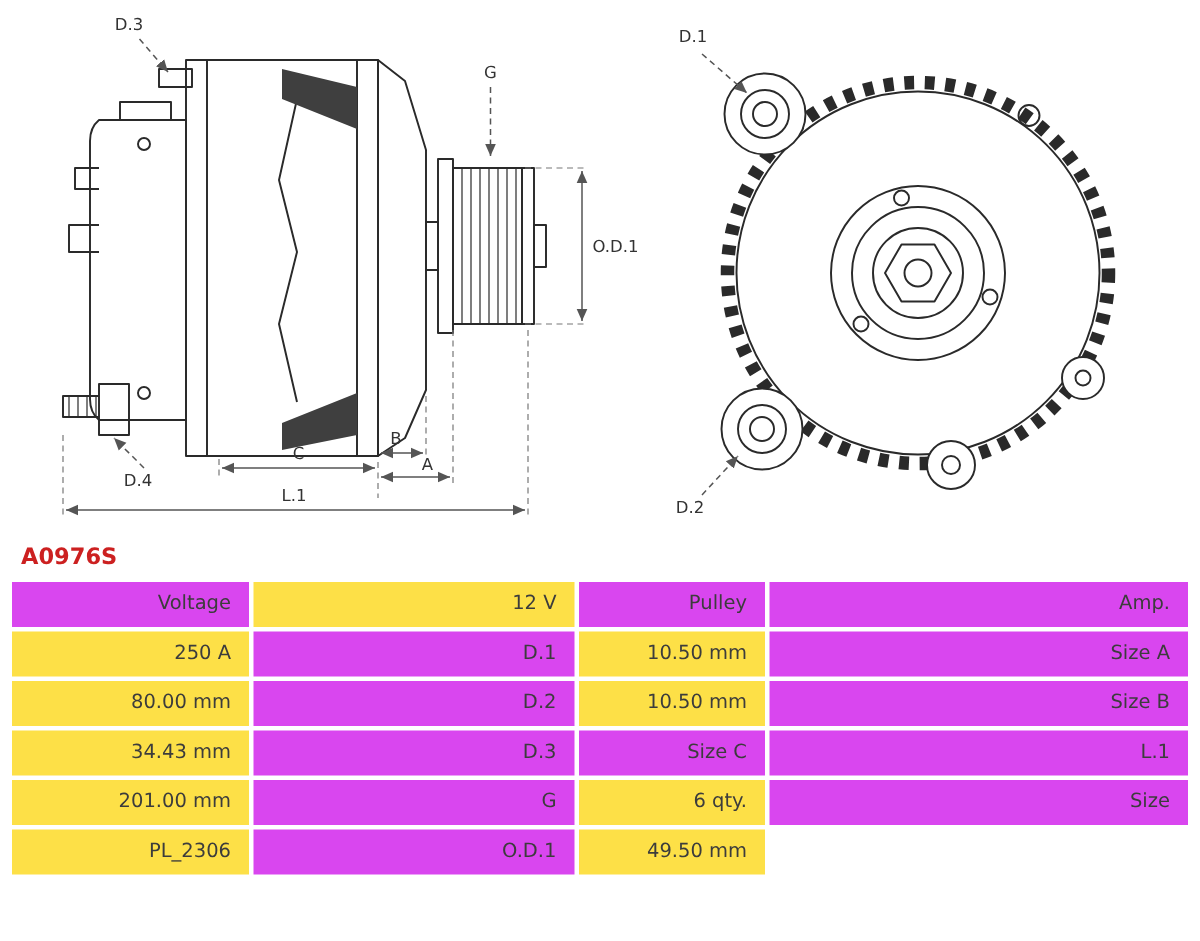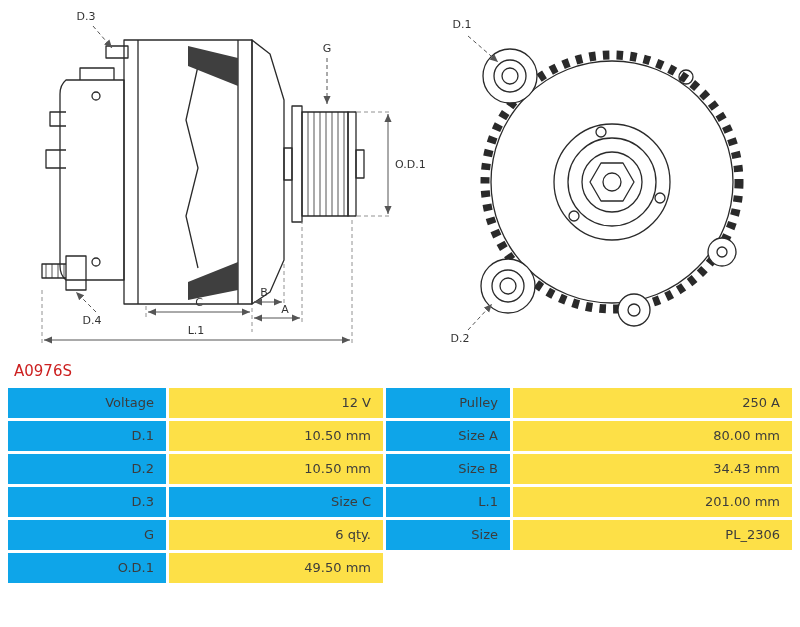--- a/index.html
+++ b/index.html
@@ -8,33 +8,33 @@
     font-family:"DejaVu Sans","Liberation Sans",sans-serif;
     color:#3c3c3c;
   }
   .diagram-wrap { width:800px; height:356px; }
   .diagram-wrap svg { display:block; }
   .diagram-wrap text {
     font-family:"DejaVu Sans","Liberation Sans",sans-serif;
     font-size:11px; fill:#333; stroke:none;
   }
   .part-number {
-    color:#cc2020; font-size:15px; font-weight:normal;
+    color:#cc2020; font-size:15px; font-weight:bold;
     margin:6px 0 8px 14px; line-height:18px;
   }
   .spec-table {
     margin:0 8px; display:grid;
     grid-template-columns:158px 214px 124px 1fr;
     gap:3px;
   }
   .cell {
     font-size:13px; line-height:16px; padding:7px 12px 7px 6px;
     text-align:right; white-space:nowrap; overflow:hidden;
   }
-  .cell.lbl { background:#0ea5e9; }
+  .cell.lbl { background:#d946ef; }
   .cell.val { background:#fde047; }
   .cell.blank { background:transparent; grid-column:3 / 5; }
 
   
   .ink   { fill:none; stroke:#2a2a2a; stroke-width:1.3; stroke-linejoin:round; }
   .thin  { fill:none; stroke:#2a2a2a; stroke-width:0.8; }
   .dim   { fill:none; stroke:#555; stroke-width:1; }
   .lead  { fill:none; stroke:#555; stroke-width:1; stroke-dasharray:4 3; }
   .ext   { fill:none; stroke:#777; stroke-width:0.8; stroke-dasharray:4 3; }
   .dark  { fill:#3f3f3f; stroke:none; }
@@ -183,20 +183,21 @@
 </div>
 
 <h1 class="part-number">A0976S</h1>
 
 <div class="spec-table">
 
   <div class="cell lbl">Voltage</div>
   <div class="cell val">12 V</div>
   <div class="cell lbl">Pulley</div>
 
+  <div class="cell lbl">Amp.</div>
   <div class="cell val">250 A</div>
   <div class="cell lbl">D.1</div>
   <div class="cell val">10.50 mm</div>
 
   <div class="cell lbl">Size A</div>
   <div class="cell val">80.00 mm</div>
   <div class="cell lbl">D.2</div>
   <div class="cell val">10.50 mm</div>
 
   <div class="cell lbl">Size B</div>

